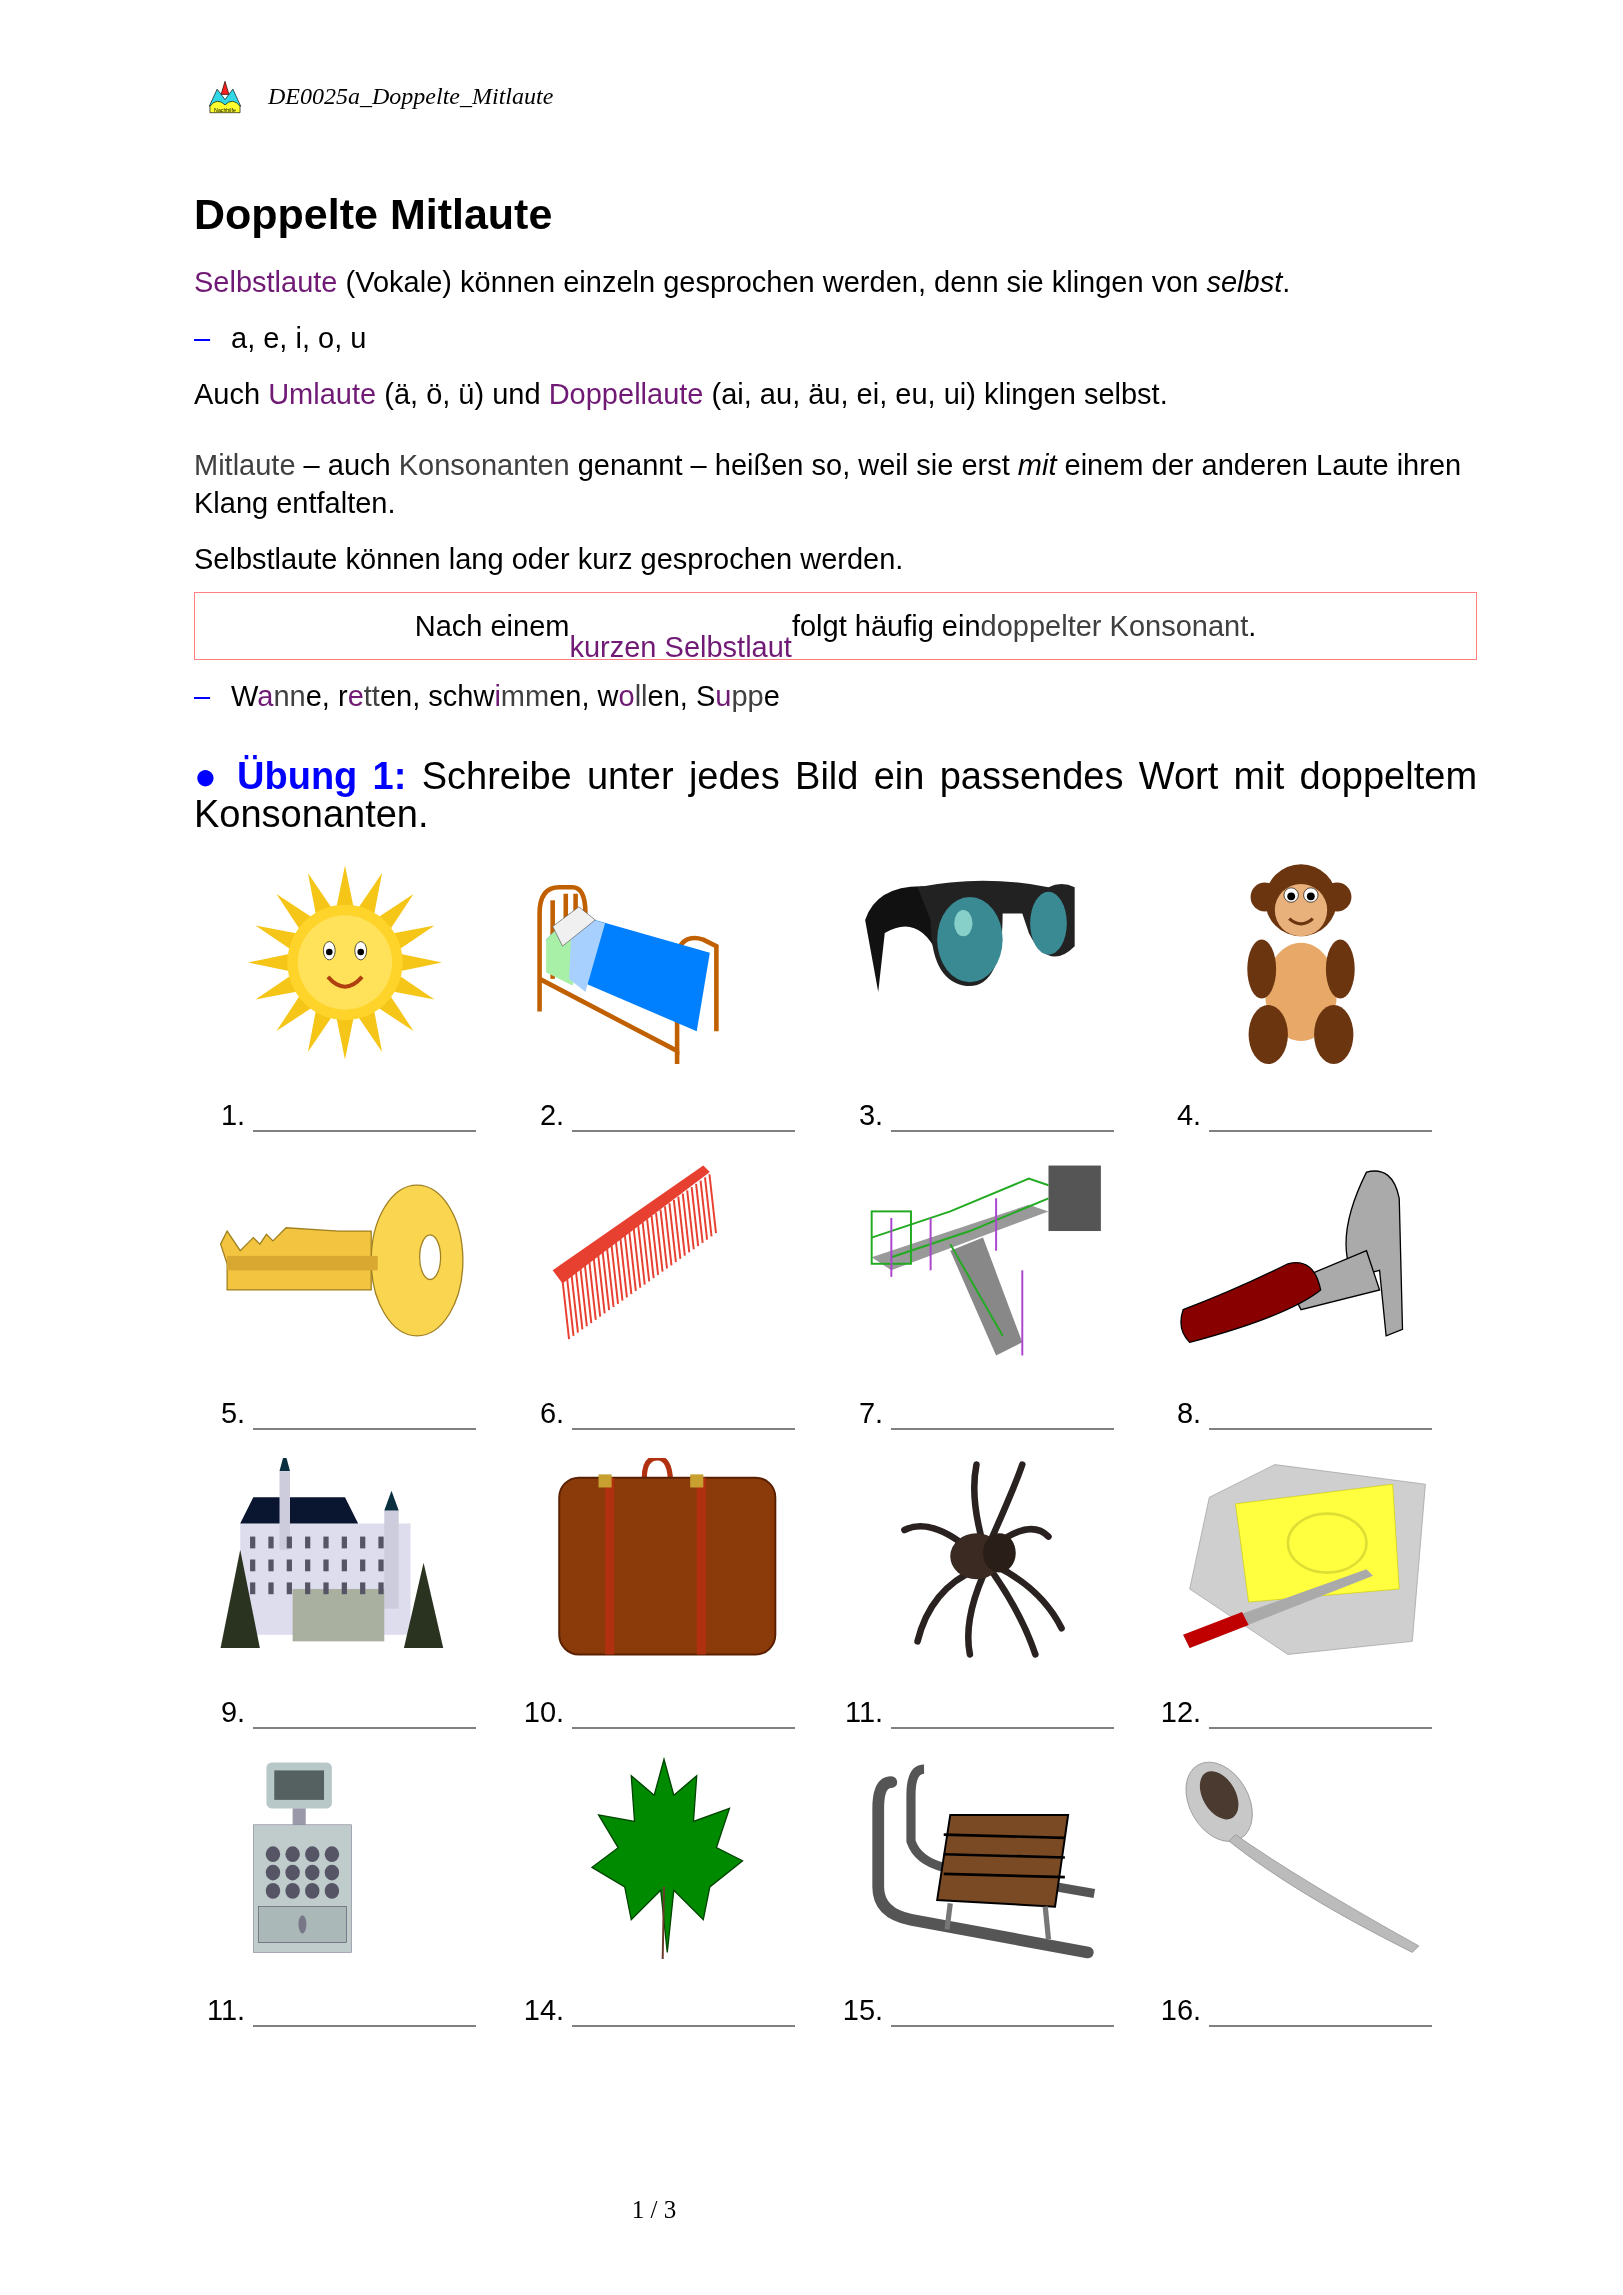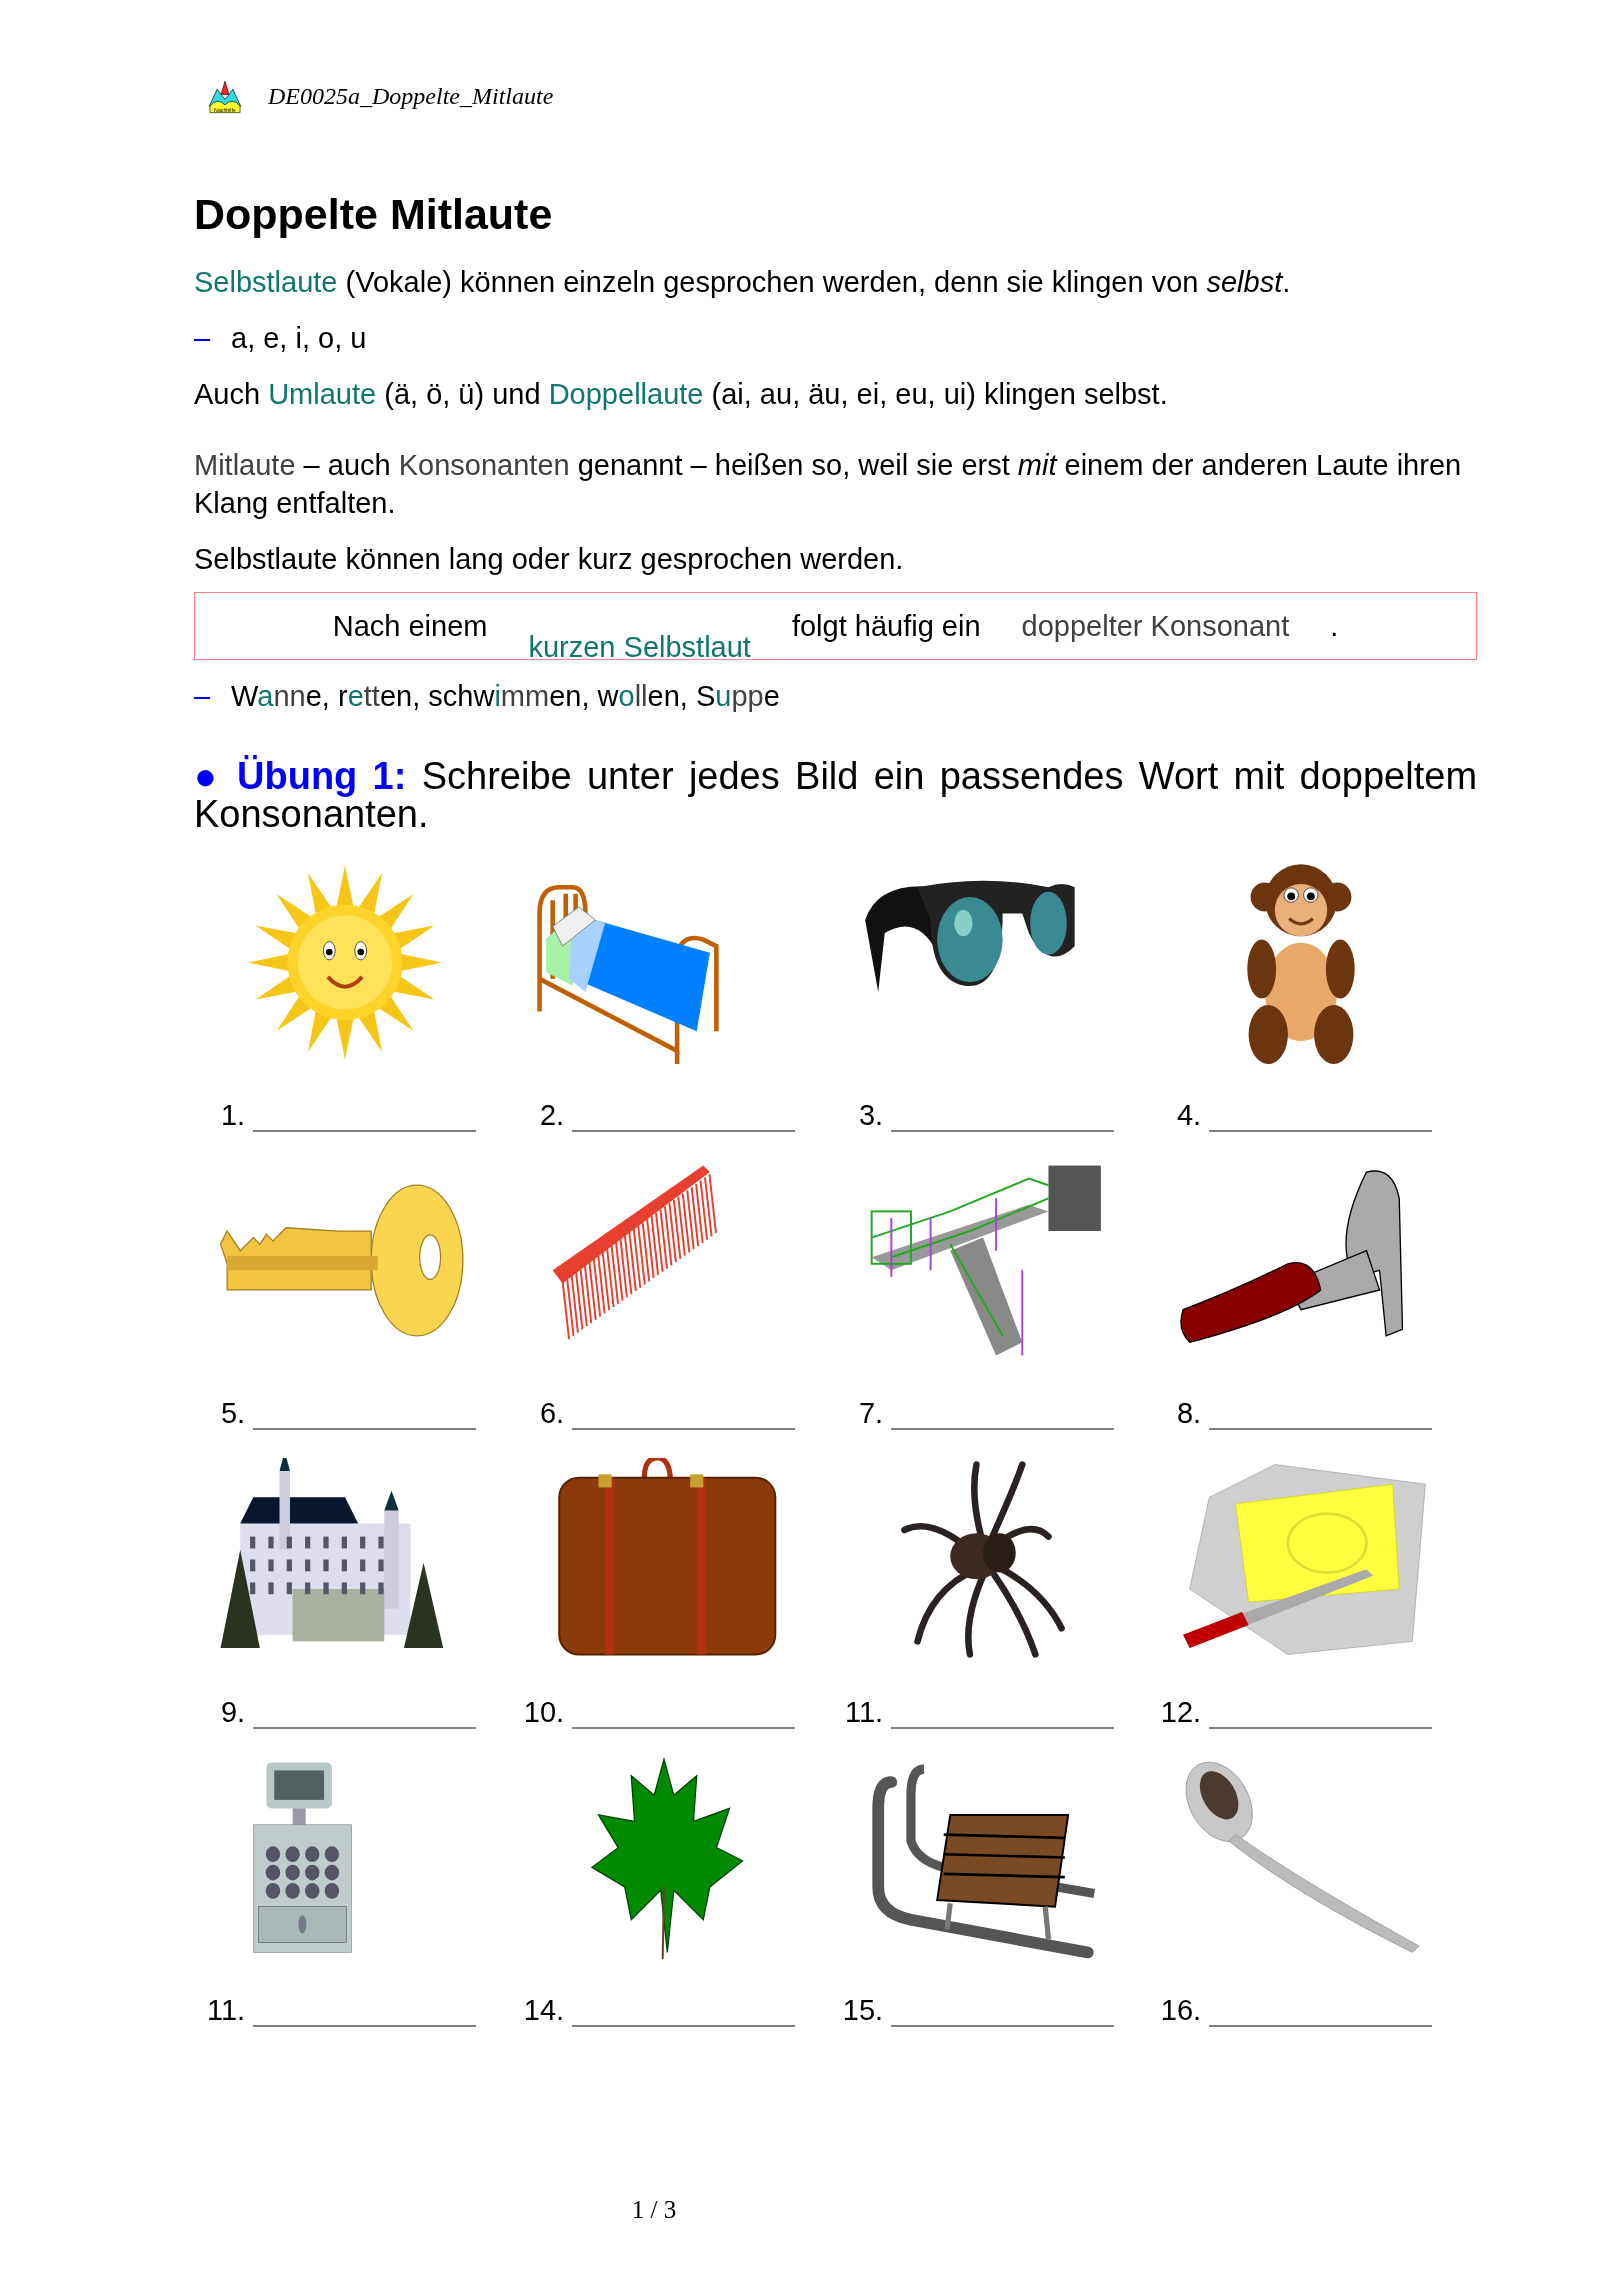--- a/index.html
+++ b/index.html
@@ -4,26 +4,26 @@
 <style>
   html, body { margin: 0; padding: 0; background: #ffffff; }
   body { width: 1623px; height: 2295px; position: relative; overflow: hidden;
          font-family: "Liberation Sans", "DejaVu Sans", sans-serif; color: #000; }
   .abs { position: absolute; }
   .header { left: 208px; top: 77px; height: 39px; display: flex; align-items: center; }
   .logo { width: 34px; height: 34px; margin-right: 26px; }
   .header-title { font-family: "Liberation Serif", "DejaVu Serif", serif; font-style: italic; font-size: 24px; }
   .title { left: 194px; top: 190px; font-size: 43px; font-weight: bold; }
   .para { left: 194px; font-size: 29px; line-height: 38px; width: 1283px; }
-  .cyan { color: #0f766e; margin-top: 42px; }
+  .cyan { color: #701a75; margin-top: 42px; }
   .red { color: #404040; }
   .dash { color: #0000ff; display: inline-block; width: 37px; }
   .rulebox { left: 194px; top: 592px; width: 1283px; height: 68px; border: 1.3px solid #ff8080;
              box-sizing: border-box; display: flex; align-items: center; justify-content: center;
-             font-size: 29px; gap: 41px; }
+             font-size: 29px; }
   .exercise { left: 194px; top: 757px; font-size: 38px; line-height: 38px; width: 1283px; text-align: justify; }
   .ex-label { color: #0000ff; font-weight: bold; }
   .grid { left: 194px; top: 851px; width: 1283px; }
   .cell { position: absolute; width: 321px; height: 298px; }
   .pic { position: absolute; left: 19.6px; top: 9.8px; width: 262px; height: 203px; }
   .pic svg { width: 100%; height: 100%; }
   .answer { position: absolute; left: 0; top: 242px; width: 308px; height: 39px; display: flex; align-items: flex-end; }
   .num { font-size: 29px; width: 59px; text-align: right; padding-right: 7.9px; box-sizing: border-box; }
   .line { flex: 0 0 223px; height: 39px; border-bottom: 2.6px solid #808080; background: transparent; box-sizing: border-box; cursor: text; }
   .footer { left: 0; width: 1308px; top: 2196px; text-align: center;

